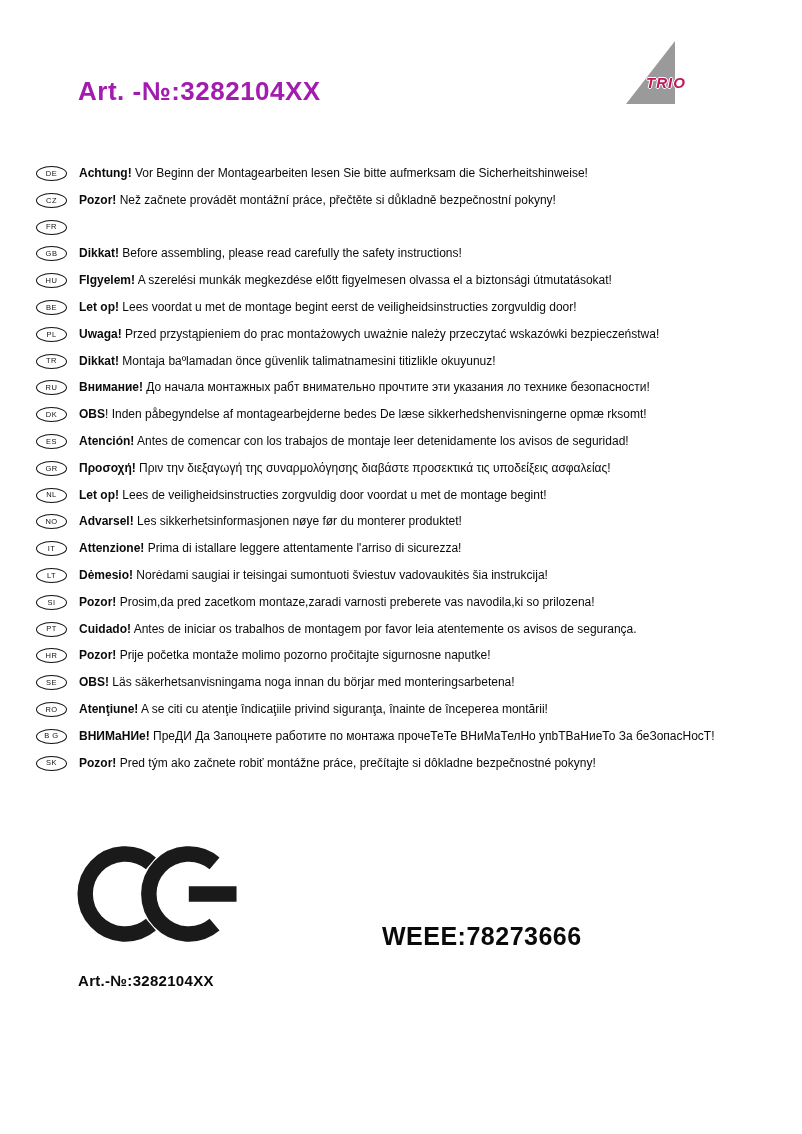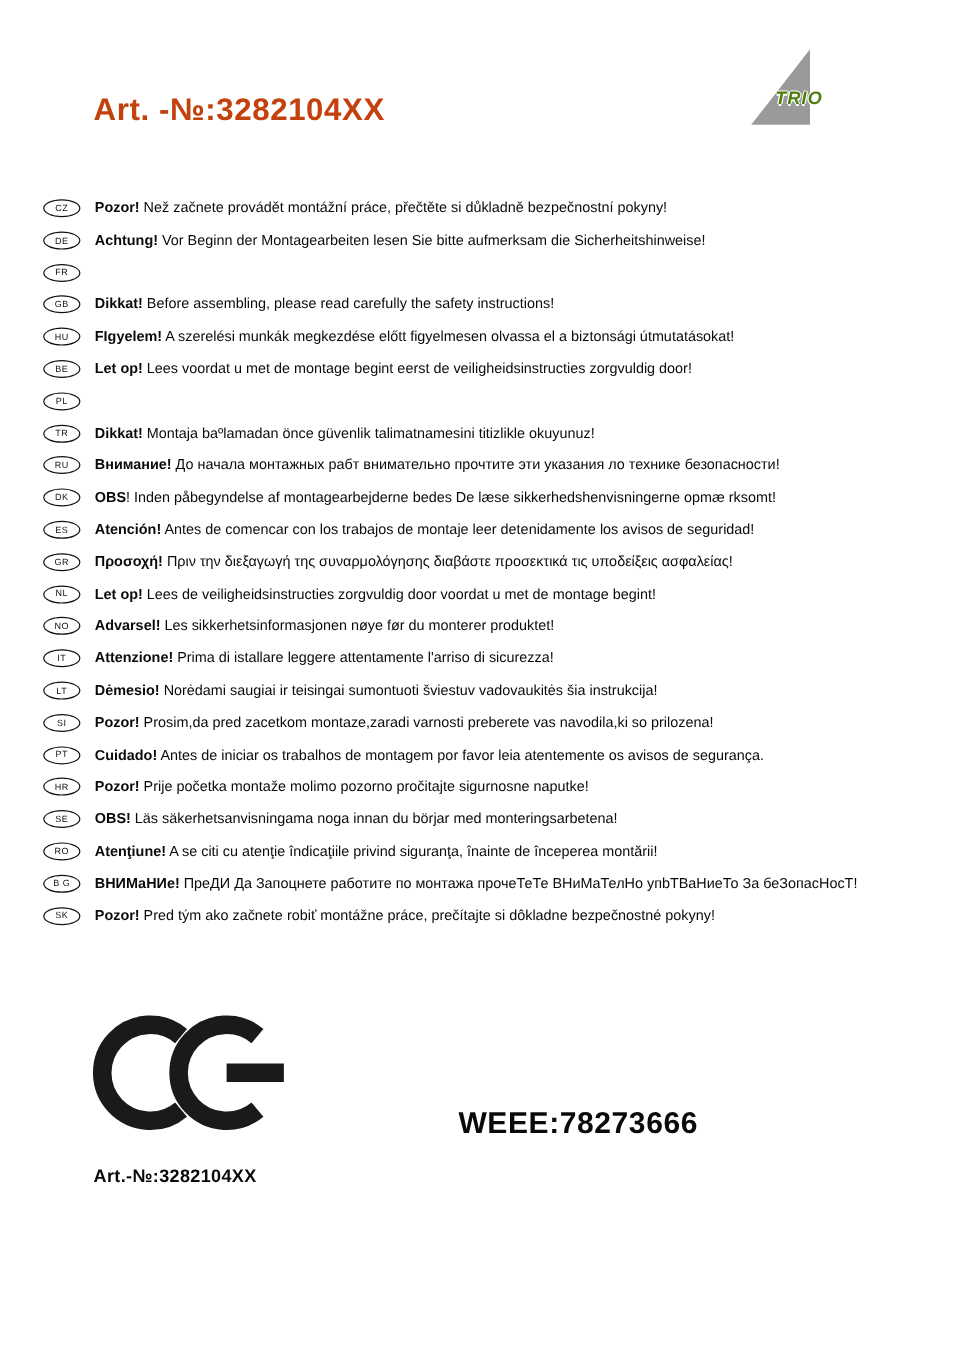--- a/index.html
+++ b/index.html
@@ -17,39 +17,39 @@
   }
 
   
   .header-art {
     position: absolute;
     left: 78px;
     top: 76px;
     font-size: 26px;
     font-weight: bold;
     letter-spacing: 0.5px;
-    color: #c2410c;
+    color: #a21caf;
   }
   .logo {
     position: absolute;
     left: 618px;
     top: 38px;
     width: 100px;
     height: 70px;
   }
   .logo svg { position: absolute; left: 0; top: 0; }
   .logo-text {
     position: absolute;
     left: 28px;
     top: 36px;
     font-size: 15px;
     font-weight: bold;
     font-style: italic;
     letter-spacing: 1px;
-    color: #4d7c0f;
+    color: #be185d;
     text-shadow: -1px 0 0 #fff, 1px 0 0 #fff, 0 -1px 0 #fff, 0 1px 0 #fff;
   }
 
   
   .warning-list {
     position: absolute;
     left: 36px;
     top: 166px;
     width: 740px;
   }
@@ -121,38 +121,38 @@
 <div class="logo">
   <svg width="100" height="70" viewBox="0 0 100 70">
     <polygon points="8,66 57,66 57,3" fill="#9a9a9a"></polygon>
   </svg>
   <span class="logo-text">TRIO</span>
 </div>
 
 <div class="warning-list">
   <div class="warning-row">
     <span class="badge">
+      <span class="badge-text">DE</span>
+    </span>
+    <p class="warning-text">
+      <b>Achtung!</b><span> Vor Beginn der Montagearbeiten lesen Sie bitte aufmerksam die Sicherheitshinweise!</span>
+    </p>
+  </div>
+
+  <div class="warning-row">
+    <span class="badge">
       <span class="badge-text">CZ</span>
     </span>
     <p class="warning-text">
       <b>Pozor!</b><span> Než začnete provádět montážní práce, přečtěte si důkladně bezpečnostní pokyny!</span>
     </p>
   </div>
 
   <div class="warning-row">
     <span class="badge">
-      <span class="badge-text">DE</span>
-    </span>
-    <p class="warning-text">
-      <b>Achtung!</b><span> Vor Beginn der Montagearbeiten lesen Sie bitte aufmerksam die Sicherheitshinweise!</span>
-    </p>
-  </div>
-
-  <div class="warning-row">
-    <span class="badge">
       <span class="badge-text">FR</span>
     </span>
   </div>
 
   <div class="warning-row">
     <span class="badge">
       <span class="badge-text">GB</span>
     </span>
     <p class="warning-text">
       <b>Dikkat!</b><span> Before assembling, please read carefully the safety instructions!</span>
@@ -174,20 +174,23 @@
     </span>
     <p class="warning-text">
       <b>Let op!</b><span> Lees voordat u met de montage begint eerst de veiligheidsinstructies zorgvuldig door!</span>
     </p>
   </div>
 
   <div class="warning-row">
     <span class="badge">
       <span class="badge-text">PL</span>
     </span>
+    <p class="warning-text">
+      <b>Uwaga!</b><span> Przed przystąpieniem do prac montażowych uważnie należy przeczytać wskazówki bezpieczeństwa!</span>
+    </p>
   </div>
 
   <div class="warning-row">
     <span class="badge">
       <span class="badge-text">TR</span>
     </span>
     <p class="warning-text">
       <b>Dikkat!</b><span> Montaja baºlamadan önce güvenlik talimatnamesini titizlikle okuyunuz!</span>
     </p>
   </div>

